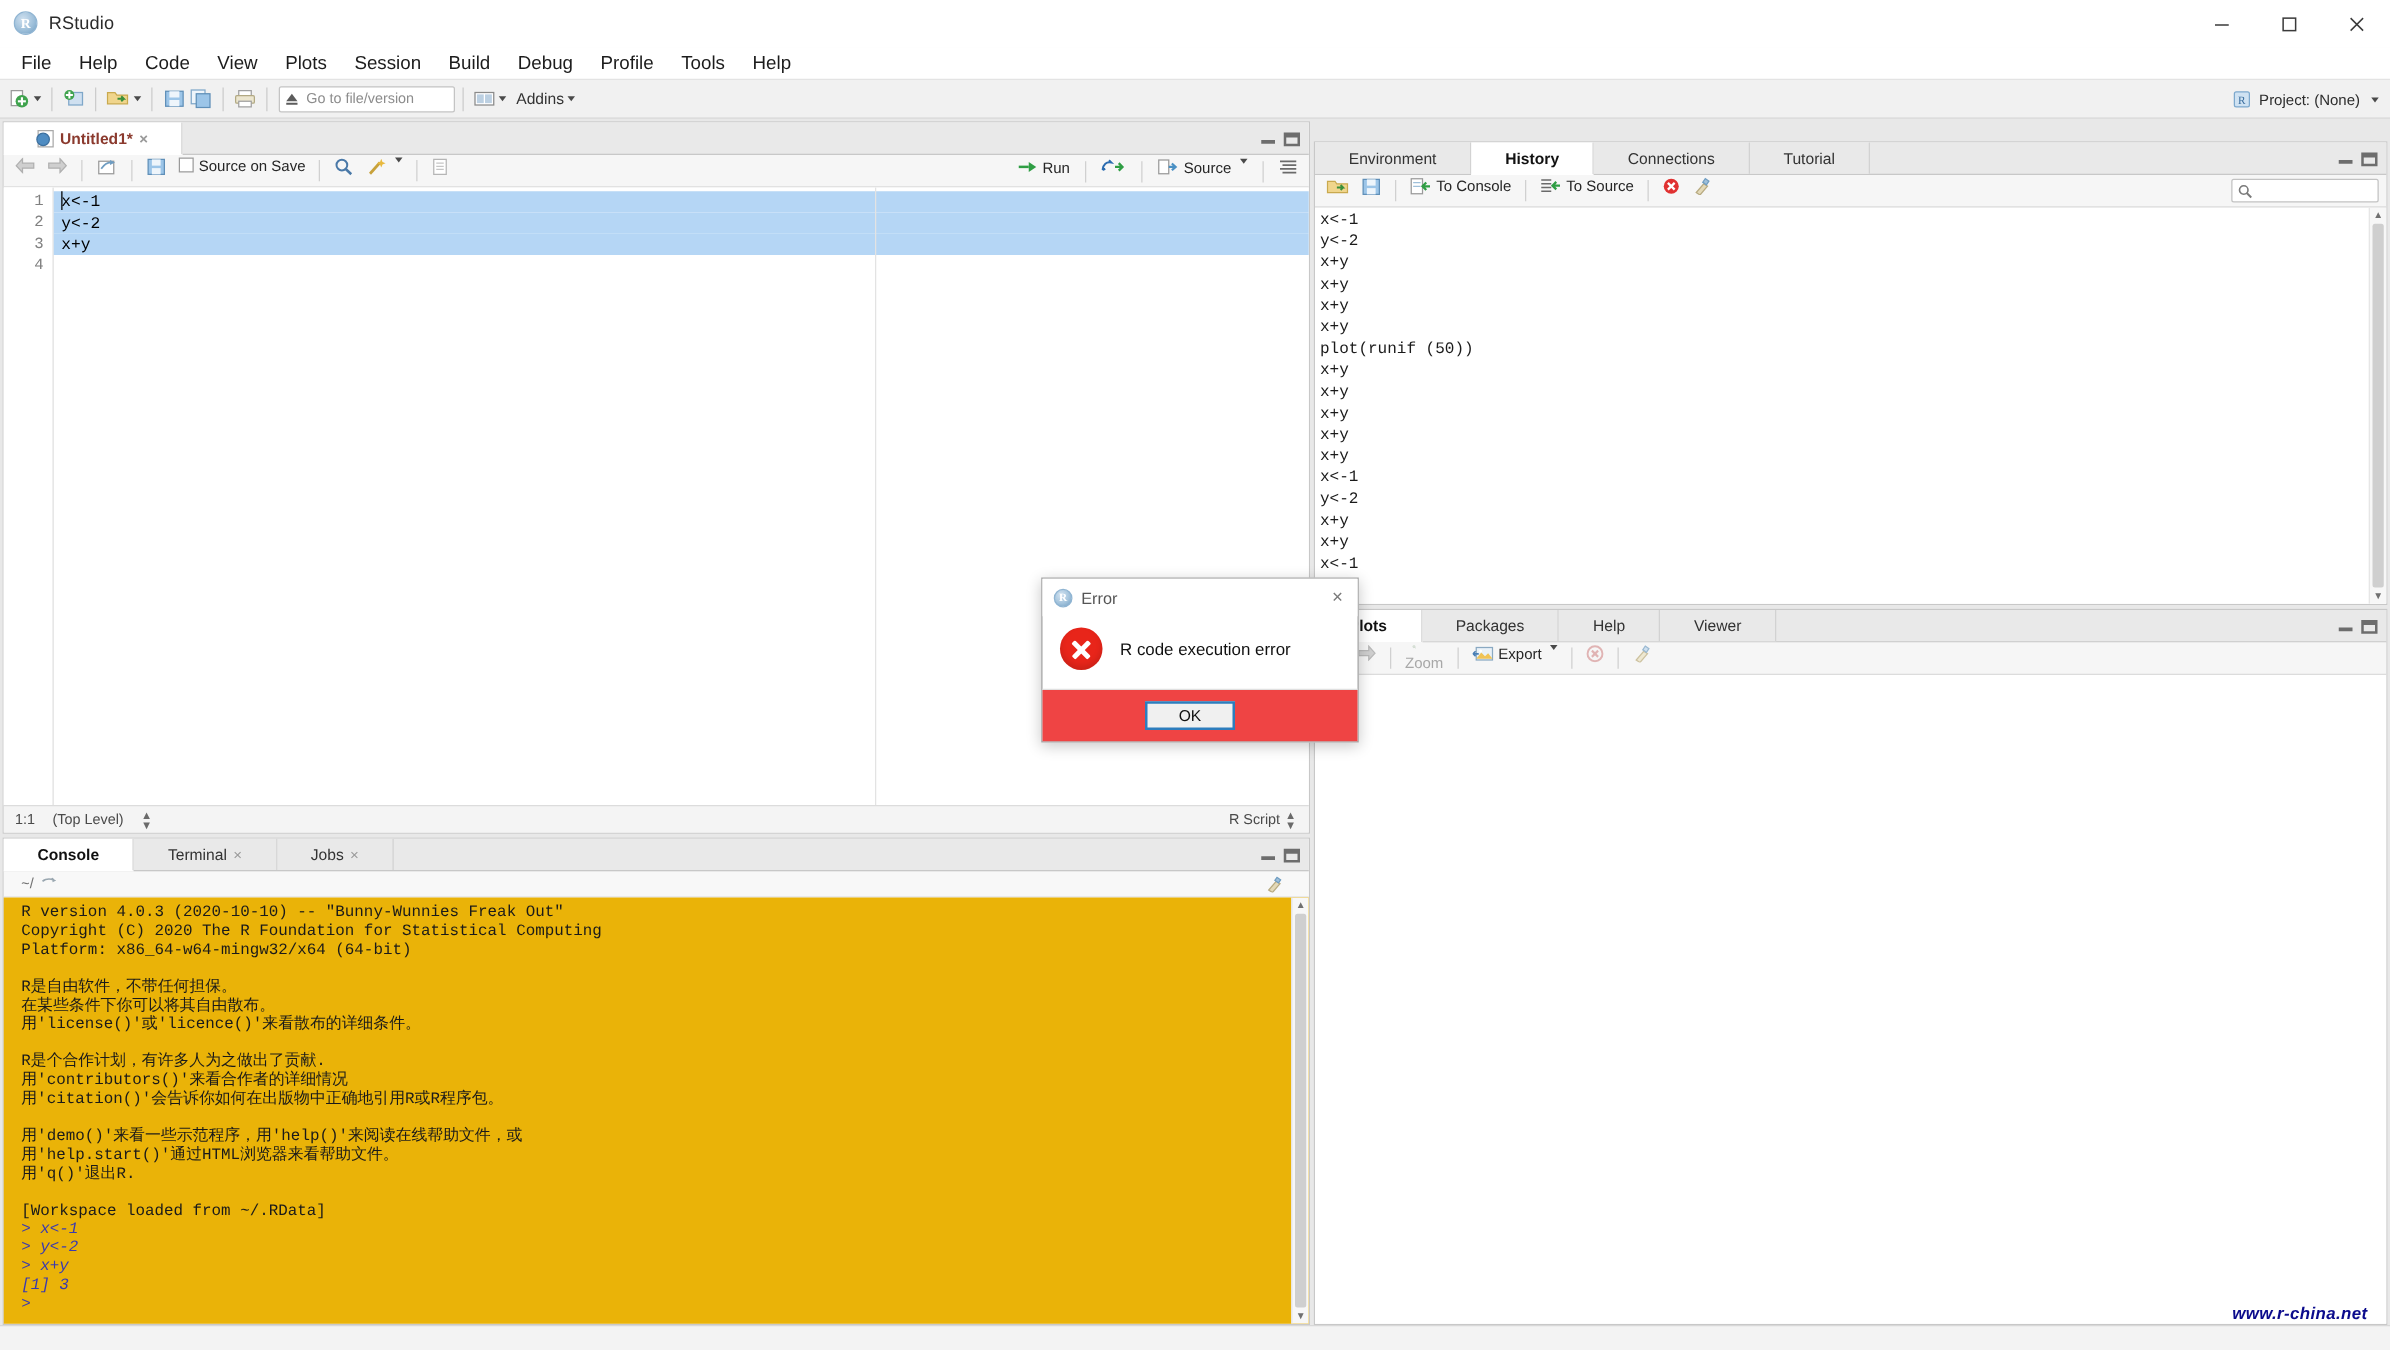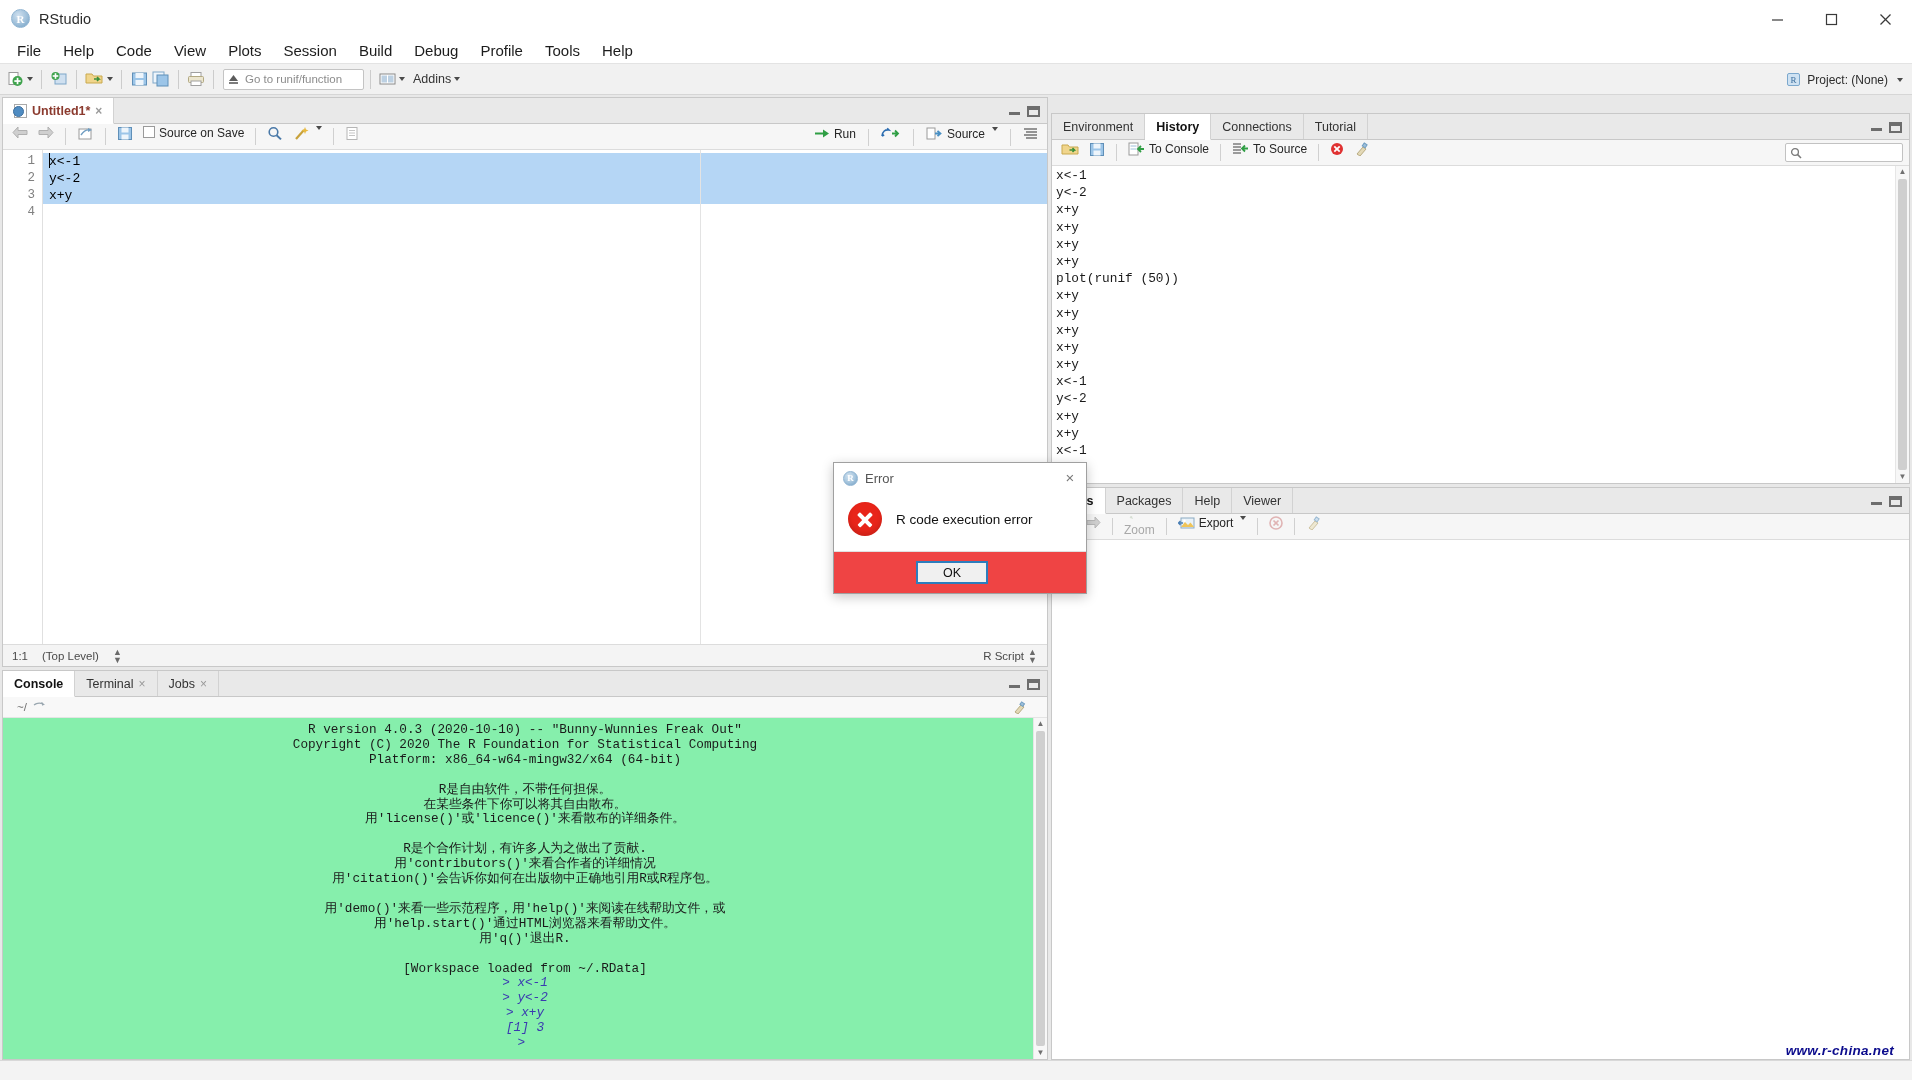--- a/index.html
+++ b/index.html
@@ -119,21 +119,21 @@
   
   .tabstrip {
     height: 26px; min-height: 26px;
     background: #e9e9e9;
     border-bottom: 1px solid #c8c8c8;
     display: flex; align-items: stretch;
     position: relative;
   }
   .tab {
     display: flex; align-items: center; gap: 5px;
-    padding: 0 11px;
+    padding: 0 27px;
     font-size: 12.5px; color: #333333;
     border-right: 1px solid #d2d2d2;
     background: #e9e9e9;
     position: relative;
   }
   .tab.active {
     background: #ffffff; color: #111111; font-weight: bold;
     border-bottom: 1px solid #ffffff;
     margin-bottom: -1px;
   }
@@ -220,23 +220,22 @@
     position: relative;
   }
   .editor-status .right { position: absolute; right: 10px; display: flex; align-items: center; gap: 4px; }
   .updown {
     display: inline-block; font-size: 9px; color: #6a6a6a; line-height: 8px;
   }
 
   
   .console-body {
     flex: 1; min-height: 0; overflow: hidden;
-    background: #86efac; position: relative;
+    background: #eab308; position: relative;
     display: flex;
-    text-align: center;
   }
   .console-text {
     flex: 1; padding: 5px 0 0 14px;
     font-family: "Liberation Mono", monospace;
     font-size: 12.7px; line-height: 14.9px;
     color: #1a1a1a; white-space: pre-wrap; word-break: break-word;
   }
   .console-text .cmd { color: #3a3ab0; font-style: italic; }
   .console-path {
     height: 21px; min-height: 21px; background: #f8f8f8;
@@ -432,21 +431,21 @@
         <rect x="1.5" y="5.5" width="15" height="6" rx="1" fill="#ece6cf" stroke="#b2a983"></rect>
         <rect x="4" y="10" width="10" height="4.5" fill="#fff" stroke="#a0a0a0"></rect>
       </svg>
     </div>
     <div class="tb-sep"></div>
     <div class="goto-box">
       <svg width="13" height="13" viewBox="0 0 13 13">
         <path d="M6.5 2 L11 8 L2 8 Z" fill="#5c5c5c"></path>
         <rect x="2" y="9.2" width="9" height="1.6" fill="#5c5c5c"></rect>
       </svg>
-      <span class="gtxt">Go to runif/function</span>
+      <span class="gtxt">Go to file/version</span>
     </div>
     <div class="tb-sep"></div>
     <div class="tb-btn">
       <svg width="17" height="14" viewBox="0 0 17 14">
         <rect x="1" y="2" width="15" height="10" fill="#fff" stroke="#8a8a8a"></rect>
         <rect x="2.5" y="3.5" width="5.5" height="7" fill="#bcd0e2"></rect>
         <rect x="9" y="3.5" width="5.5" height="7" fill="#bcd0e2"></rect>
       </svg>
       <span class="caret"></span>
     </div>

